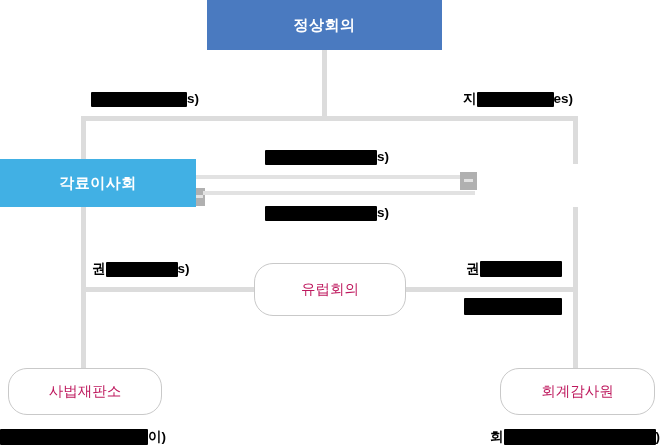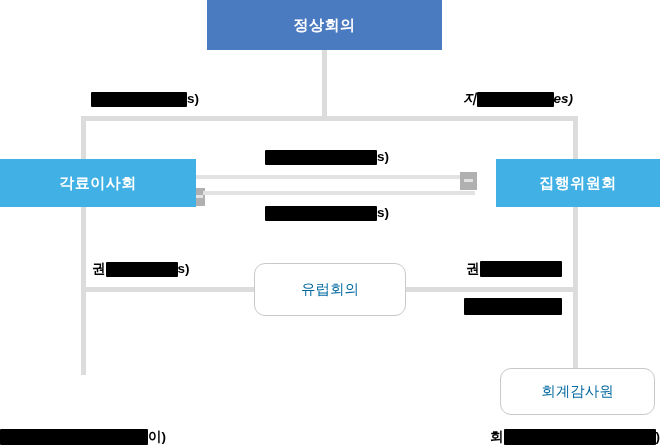--- a/index.html
+++ b/index.html
@@ -9,22 +9,22 @@
     font-family:"Liberation Sans","DejaVu Sans",sans-serif;
     overflow:hidden;
     position:relative;
   }
   #stage{position:relative;width:660px;height:445px;}
 
   
   .box{position:absolute;display:flex;align-items:center;justify-content:center;
        box-sizing:border-box;text-align:center;z-index:5;}
   .box-solid{color:#ffffff;font-weight:bold;font-size:15px;letter-spacing:.5px;}
-  .box-round{background:#ffffff;border:1px solid #c9c9c9;border-radius:11px;
-             color:#0369a1;font-size:14.5px;}
+  .box-round{background:#ffffff;border:1px solid #c9c9c9;border-radius:19px;
+             color:#be185d;font-size:14.5px;}
 
   #summit{left:207px;top:0px;width:235px;height:50px;background:#4a7ac0;}
   #council{left:0px;top:159px;width:196px;height:48px;background:#41b0e4;}
   #commission{left:496px;top:159px;width:164px;height:48px;background:#41b0e4;}
   #parliament{left:254px;top:263px;width:152px;height:53px;}
   #court{left:8px;top:368px;width:154px;height:47px;}
   #auditors{left:500px;top:368px;width:155px;height:47px;font-family:Liberation Mono, monospace;}
 
   
   .ln{position:absolute;background:#dcdcdc;z-index:1;}
@@ -82,38 +82,38 @@
   </div>
 
   <div id="summit" class="box box-solid">
     <span>정상회의</span>
   </div>
 
   <div id="council" class="box box-solid">
     <span>각료이사회</span>
   </div>
 
-  <div id="commission" class="box box-solid">
-    <span>집행위원회</span>
-  </div>
 
   <div id="parliament" class="box box-round">
     <span>유럽회의</span>
   </div>
 
+  <div id="court" class="box box-round">
+    <span>사법재판소</span>
+  </div>
 
   <div id="auditors" class="box box-round">
     <span>회계감사원</span>
   </div>
 
   <div class="lbl" style="left:91px;top:90px;">
     <span class="vis"></span><span class="redact" style="width:96px;height:15px;"></span><span class="vis">s)</span>
   </div>
 
-  <div class="lbl" style="left:463px;top:90px;font-style:italic;">
+  <div class="lbl" style="left:463px;top:90px;">
     <span class="vis">지</span><span class="redact" style="width:77px;height:15px;"></span><span class="vis">es)</span>
   </div>
 
   <div class="lbl" style="left:265px;top:148px;">
     <span class="vis"></span><span class="redact" style="width:112px;height:15px;"></span><span class="vis">s)</span>
   </div>
 
   <div class="lbl" style="left:265px;top:204px;">
     <span class="vis"></span><span class="redact" style="width:112px;height:15px;"></span><span class="vis">s)</span>
   </div>

